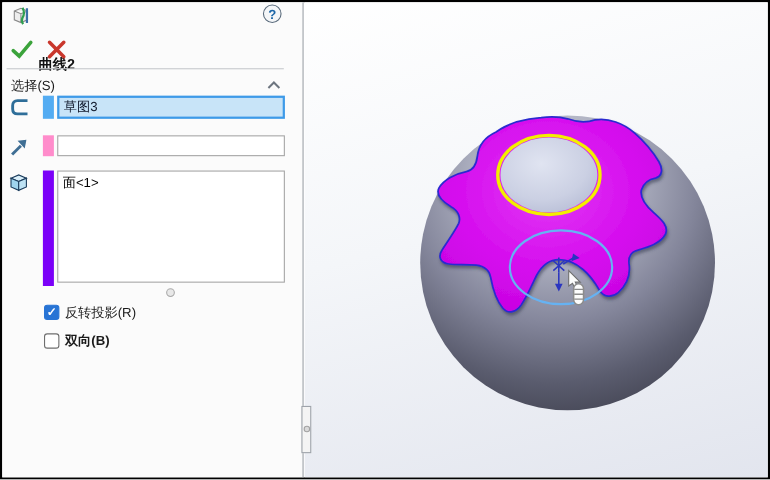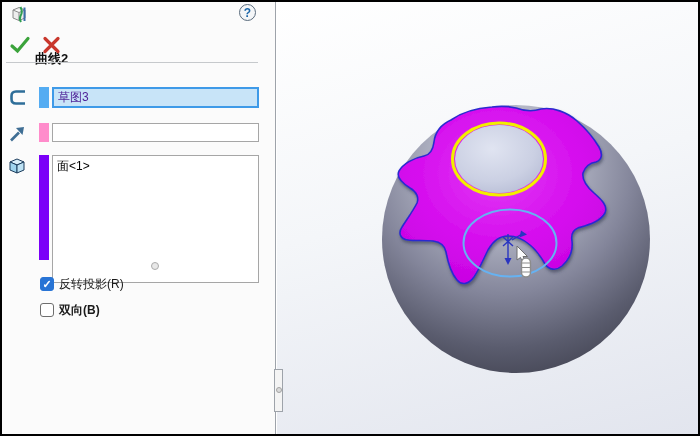--- a/index.html
+++ b/index.html
@@ -46,21 +46,21 @@
 
   .section-header { position: absolute; left: 0; top: 65px; width: 100%; height: 20px; }
   .section-label { position: absolute; left: 8px; top: 3px; font-size: 12px; color: #1a1a1a; }
   .chevron { position: absolute; left: 240px; top: 5px; width: 14px; height: 10px; cursor: pointer; }
 
   .row-icon { position: absolute; width: 22px; height: 20px; }
   .swatch { position: absolute; left: 37px; width: 10px; }
 
   .field {
     position: absolute; left: 50px; width: 207px;
-    font-size: 12px; color: #4c1d95; line-height: 17px;
+    font-size: 12px; color: #0f172a; line-height: 17px;
     background: #fff; border: 1px solid #A6A6A6;
     padding: 1px 4px;
     overflow: hidden; white-space: nowrap;
   }
   .field.highlight {
     background: #C8E4F8;
     border: 2px solid #3E9AE8;
     line-height: 15px;
   }
   .listbox {
@@ -131,41 +131,47 @@
       <svg class="ok-btn" viewBox="0 0 22 20">
         <path d="M3,11 L8.5,16 L19,3.5" fill="none" stroke="#3BA33B" stroke-width="3.2" stroke-linecap="round"></path>
       </svg>
       <svg class="cancel-btn" viewBox="0 0 22 20">
         <path d="M4,3.5 L17,16.5 M17,3.5 L4,16.5" fill="none" stroke="#C9372C" stroke-width="3.2" stroke-linecap="round"></path>
       </svg>
     </div>
 
     <div class="divider"></div>
 
+    <div class="section-header">
+      <span class="section-label">选择(S)</span>
+      <svg class="chevron" viewBox="0 0 14 10">
+        <path d="M2,8 L7,3 L12,8" fill="none" stroke="#6E7680" stroke-width="1.8"></path>
+      </svg>
+    </div>
 
     <svg class="row-icon" style="left:5px; top:86px;" viewBox="0 0 22 20">
       <path d="M18,3.5 H9 Q4.5,3.5 4.5,8 V11 Q4.5,15.5 9,15.5 H18" fill="none" stroke="#2E6E99" stroke-width="2.6"></path>
     </svg>
     <div class="swatch" style="top: 85px; height: 21px; background-color: rgb(84, 172, 242);"></div>
     <div class="field highlight" style="top:85px; height:21px;">草图3</div>
 
     <svg class="row-icon" style="left:5px; top:122px;" viewBox="0 0 22 20">
       <path d="M4,16.5 L12,8.5" fill="none" stroke="#3F6E94" stroke-width="2.6"></path>
       <polygon points="9,4 17,3 15.5,11" fill="#3F6E94"></polygon>
     </svg>
     <div class="swatch" style="top: 121px; height: 19px; background-color: rgb(255, 140, 203);"></div>
     <div class="field" style="top:121px; height:19px;"></div>
 
     <svg class="row-icon" style="left:4px; top:154px;" viewBox="0 0 20 20">
       <polygon points="3,6 10,3 17,6 10,9" fill="#D9EFFA" stroke="#1B3C5C" stroke-width="1"></polygon>
       <polygon points="3,6 10,9 10,17 3,14" fill="#9FD4EE" stroke="#1B3C5C" stroke-width="1"></polygon>
       <polygon points="10,9 17,6 17,14 10,17" fill="#BDE2F4" stroke="#1B3C5C" stroke-width="1"></polygon>
     </svg>
     <div class="swatch" style="top: 153px; height: 105px; background-color: rgb(123, 0, 248);"></div>
-    <div class="listbox" style="top:153px; height:128px;">
+    <div class="listbox" style="top:153px; height:102px;">
       <div>面&lt;1&gt;</div>
     </div>
     <div class="grip-dot"></div>
 
     <div class="checkbox-row" style="top:274px;">
       <span class="checkbox checked"></span>
       <span class="checkbox-label">反转投影(R)</span>
     </div>
     <div class="checkbox-row" style="top:300px;font-weight:bold;">
       <span class="checkbox"></span>

